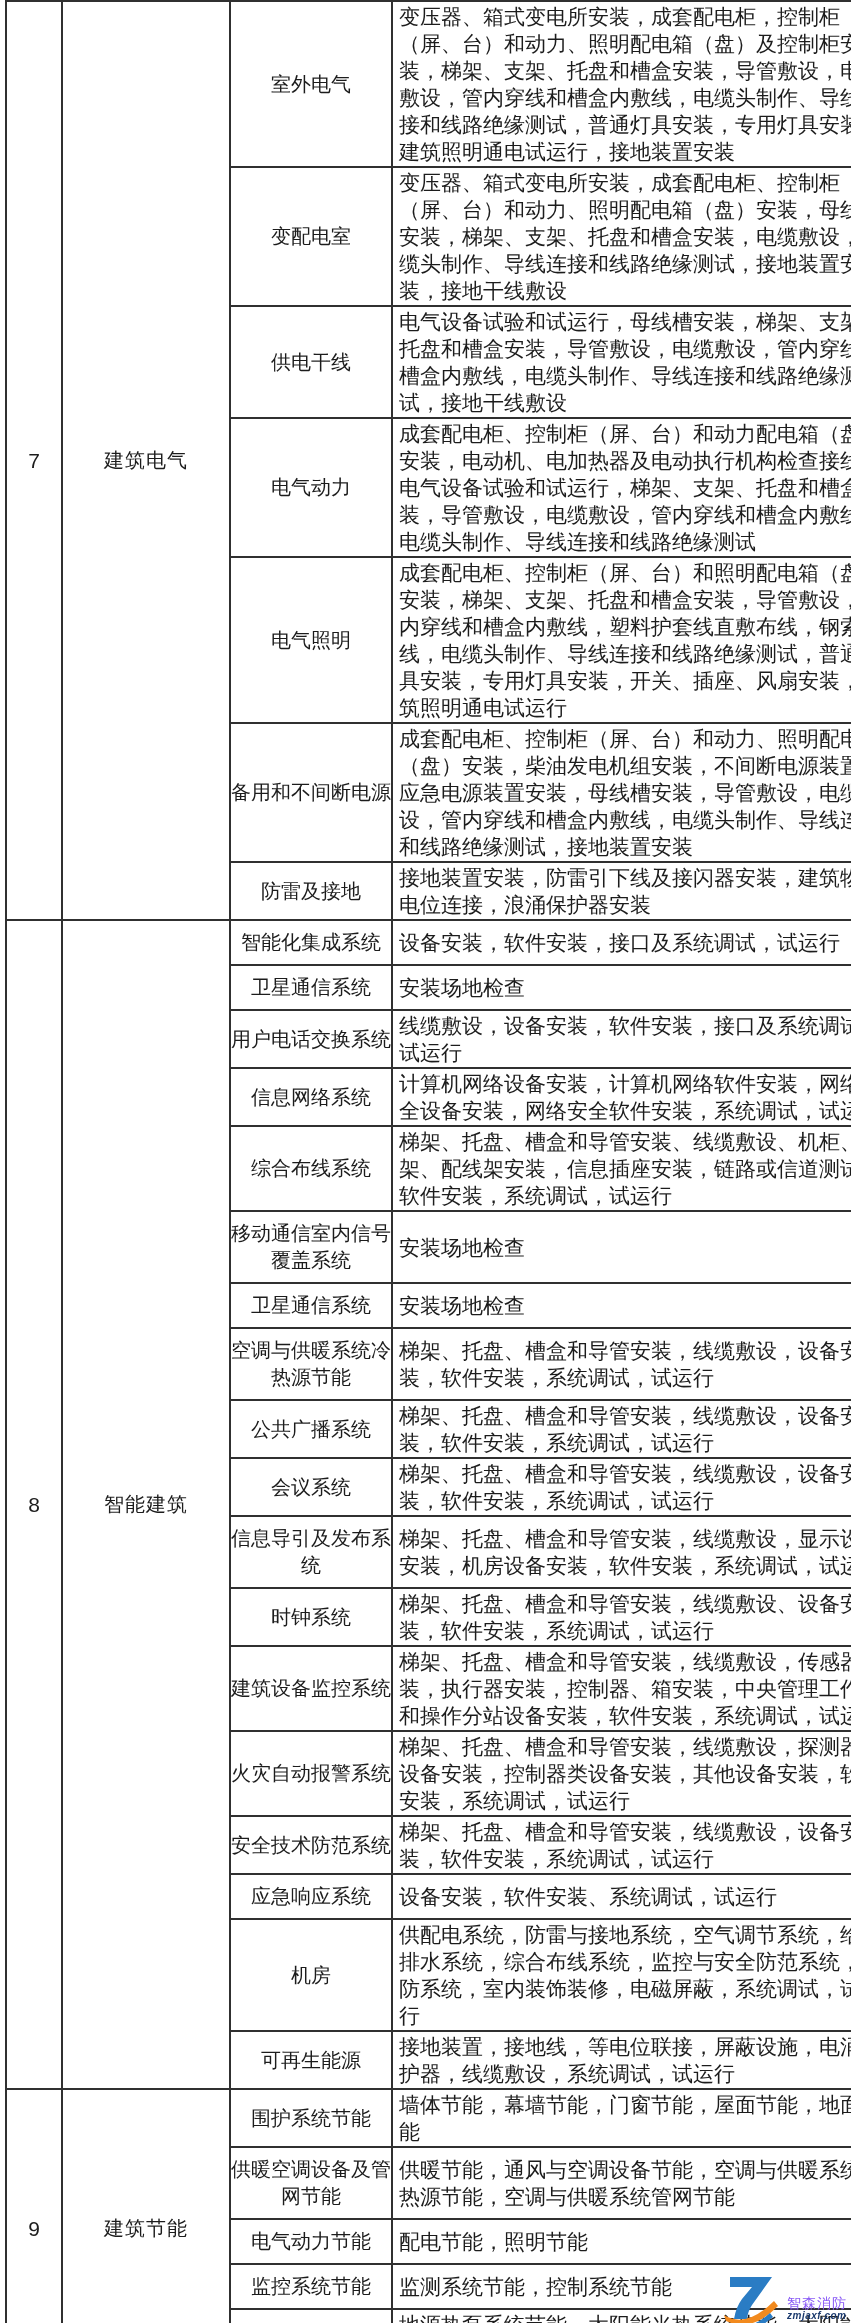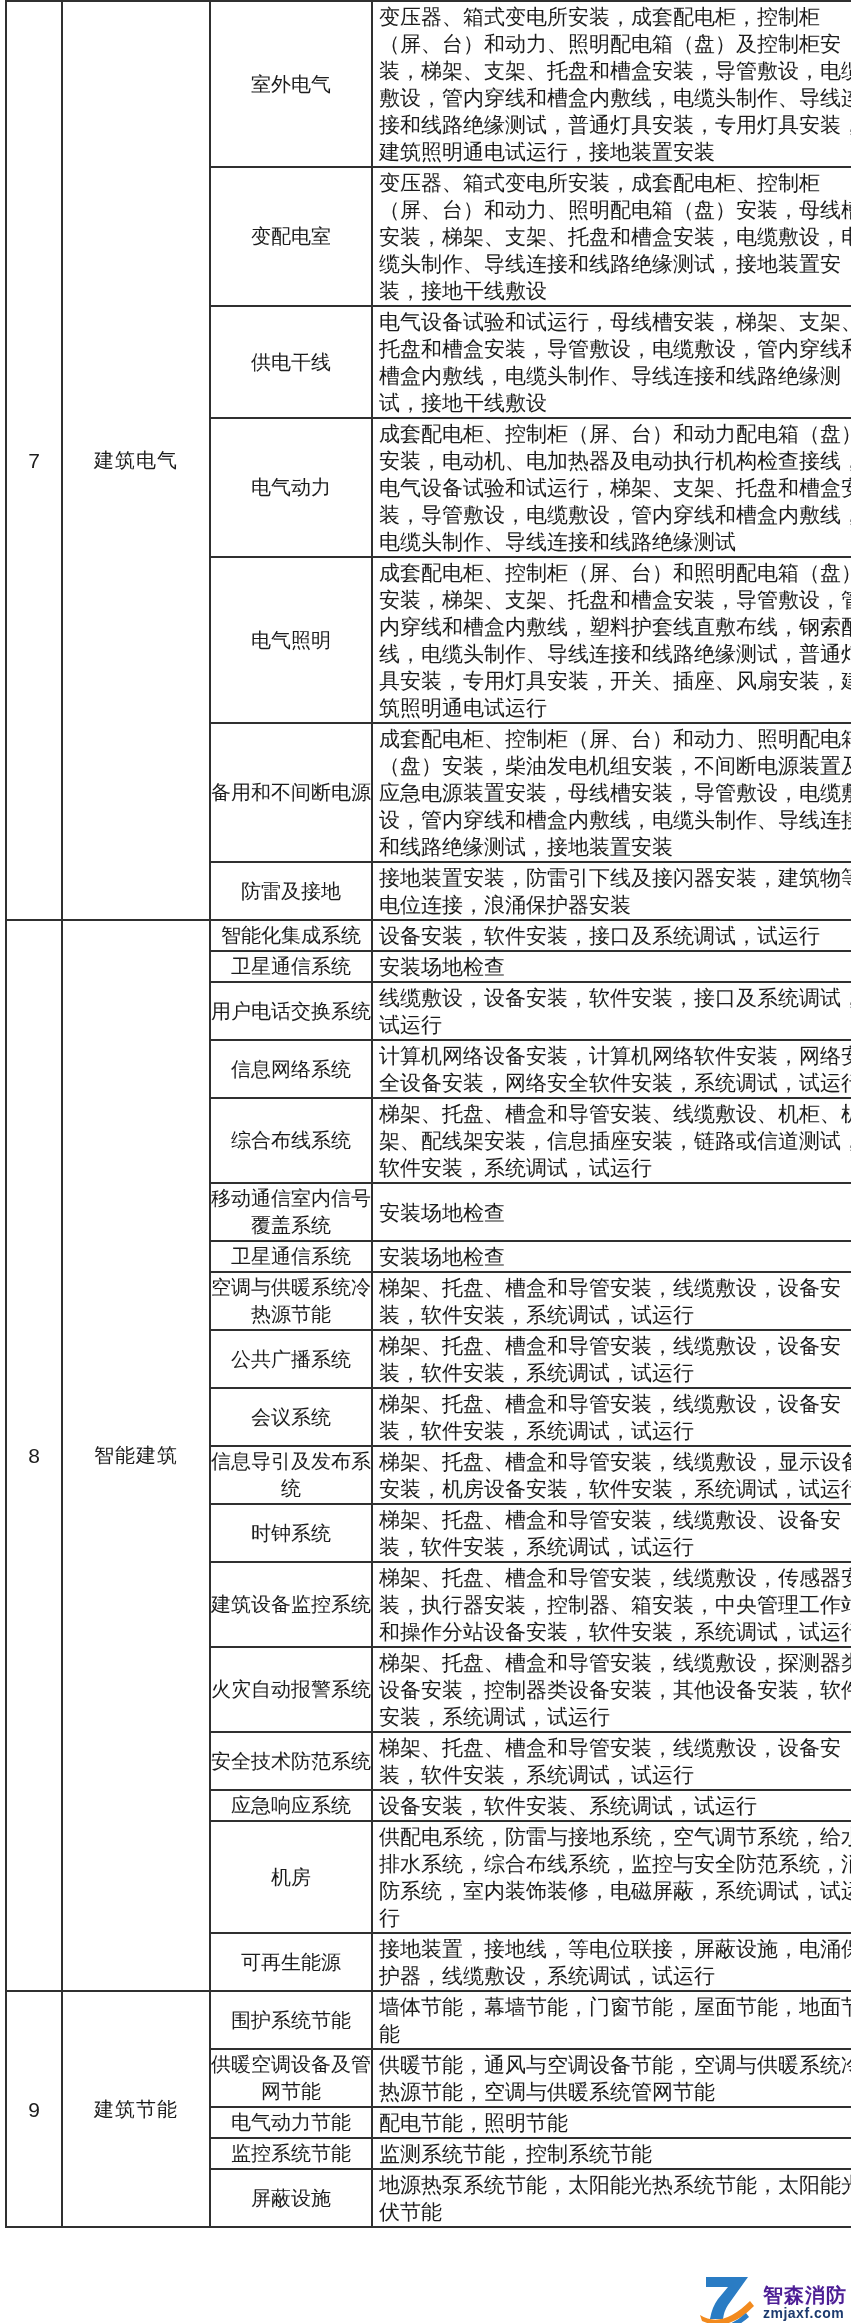--- a/index.html
+++ b/index.html
@@ -28,29 +28,29 @@
     text-align:center;
     font-size:21px;
     line-height:27px;
     padding:1px 2px;
   }
   td.cat{
     width:142px;
     text-align:center;
     font-size:20px;
     line-height:27px;
-    padding:1px 2px;
+    padding:1px 12px;
     letter-spacing:1px;
   }
   td.sub{
     width:160px;
     text-align:center;
     font-size:20px;
     line-height:27px;
-    padding:1px 0;
+    padding:8px 0;
   }
   td.desc{
     width:491px;
     text-align:left;
     font-size:21px;
     line-height:27px;
     padding:1px 8px 1px 6px;
   }
   .watermark{
     position:absolute;
@@ -58,30 +58,31 @@
     bottom:-6px;
     display:flex;
     align-items:flex-end;
     gap:3px;
     z-index:5;
     pointer-events:none;
   }
   .wm-logo{display:block;}
   .wm-text{display:flex;flex-direction:column;line-height:1.05;padding-bottom:8px;}
   .wm-brand{
-    font-size:20px;
-    font-weight:bold;
-    color:#4c1d95;
+    font-size:14px;
+    font-weight:normal;
+    color:#8b5cf6;
     letter-spacing:1px;
   }
   .wm-site{
-    font-size:14px;
+    font-size:10px;
     font-weight:bold;
     color:#1b3a6e;
     letter-spacing:0.5px;
+    font-style:italic;
   }
 </style>
 </head>
 <body>
 
 <div class="page">
 
   <table class="doc">
     <tbody id="tb">
         <tr>

